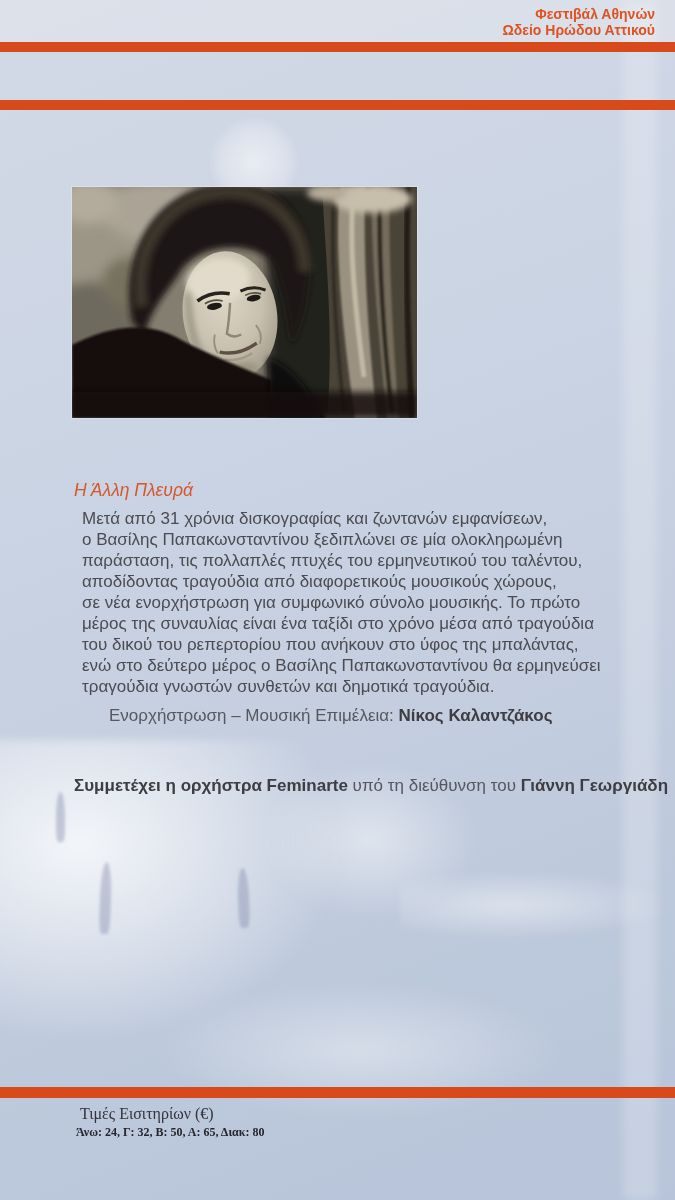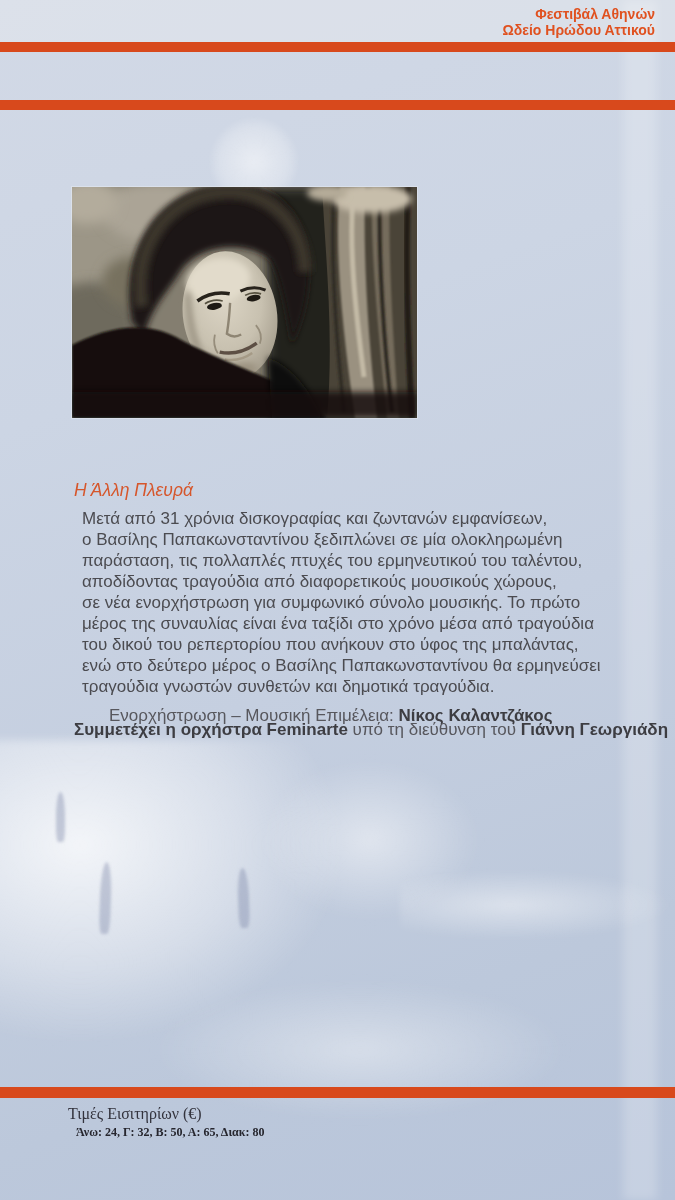--- a/index.html
+++ b/index.html
@@ -59,25 +59,25 @@
 
   
   .artist{position:absolute;left:74px;top:441px;color:#38383c;font-weight:bold;
     font-size:19px;letter-spacing:-0.2px;}
   .work{position:absolute;left:74px;top:480px;color:#d6562b;font-style:italic;
     font-size:17.5px;}
   .description{position:absolute;left:74px;top:508px;width:565px;color:#4b4b50;
     font-size:17px;line-height:21px;white-space:pre-line;margin-left:8px;}
   .credit{position:absolute;left:74px;font-size:17px;color:#57575d;}
   .credit-1{top:706px;margin-left:35px;}
-  .credit-2{top:720px;}
+  .credit-2{top:776px;}
   .credit b{color:#3d3d42;font-weight:bold;}
 
   
-  .tickets-label{position:absolute;left:68px;top:1105px;
+  .tickets-label{position:absolute;left:80px;top:1105px;
     font-family:"Liberation Serif","DejaVu Serif",serif;
     font-size:16px;color:#33333d;}
   .tickets-prices{position:absolute;left:76px;top:1125px;
     font-family:"Liberation Serif","DejaVu Serif",serif;
     font-size:12px;font-weight:bold;color:#26262e;}
 </style>
 </head>
 <body>
 
 <div class="page">

